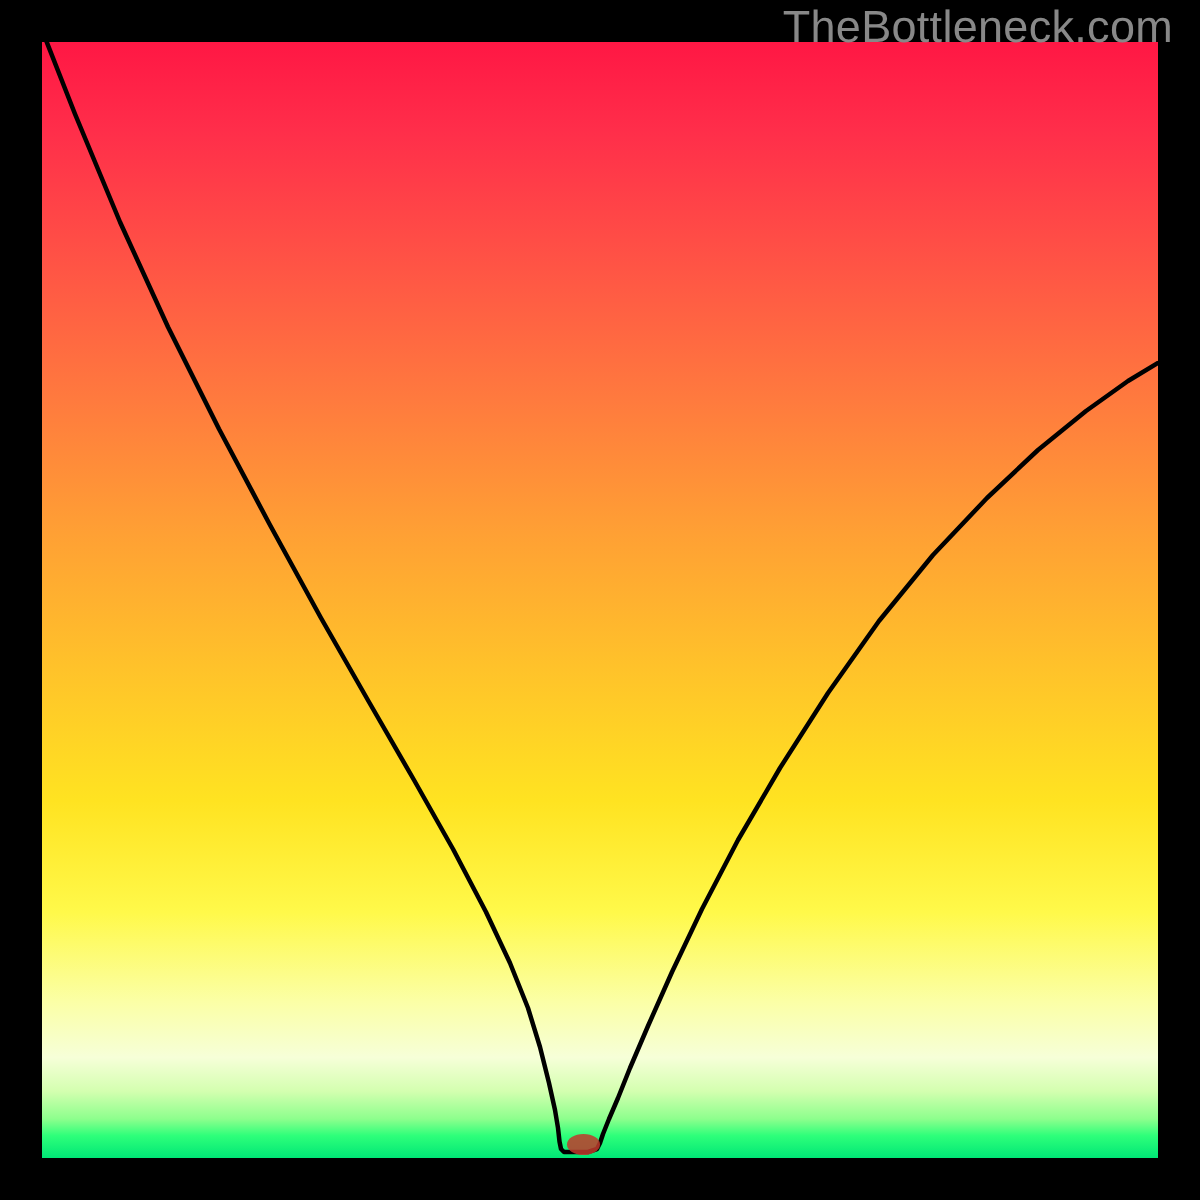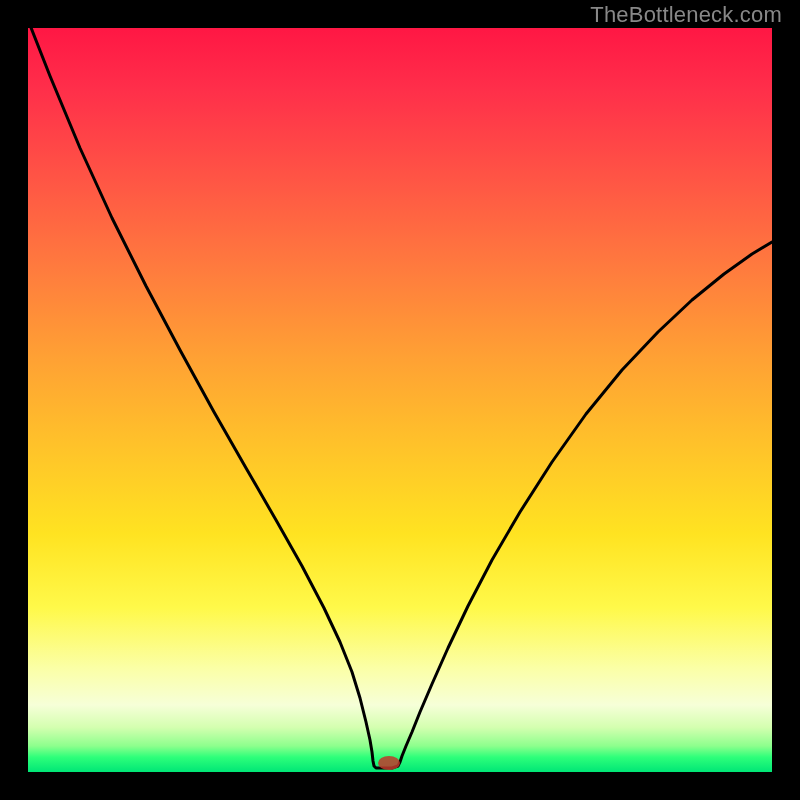--- a/index.html
+++ b/index.html
@@ -15,21 +15,21 @@
     width: 800px;
     height: 800px;
     background: #000;
   }
   .watermark {
     position: absolute;
     top: 2px;
     right: 18px;
     color: #888888;
     font-family: Arial, Helvetica, sans-serif;
-    font-size: 22px;
+    font-size: 30px;
     font-weight: 400;
     letter-spacing: 0.2px;
     z-index: 10;
   }
   .plot-area {
     position: absolute;
     left: 28px;
     top: 28px;
     width: 744px;
     height: 744px;

